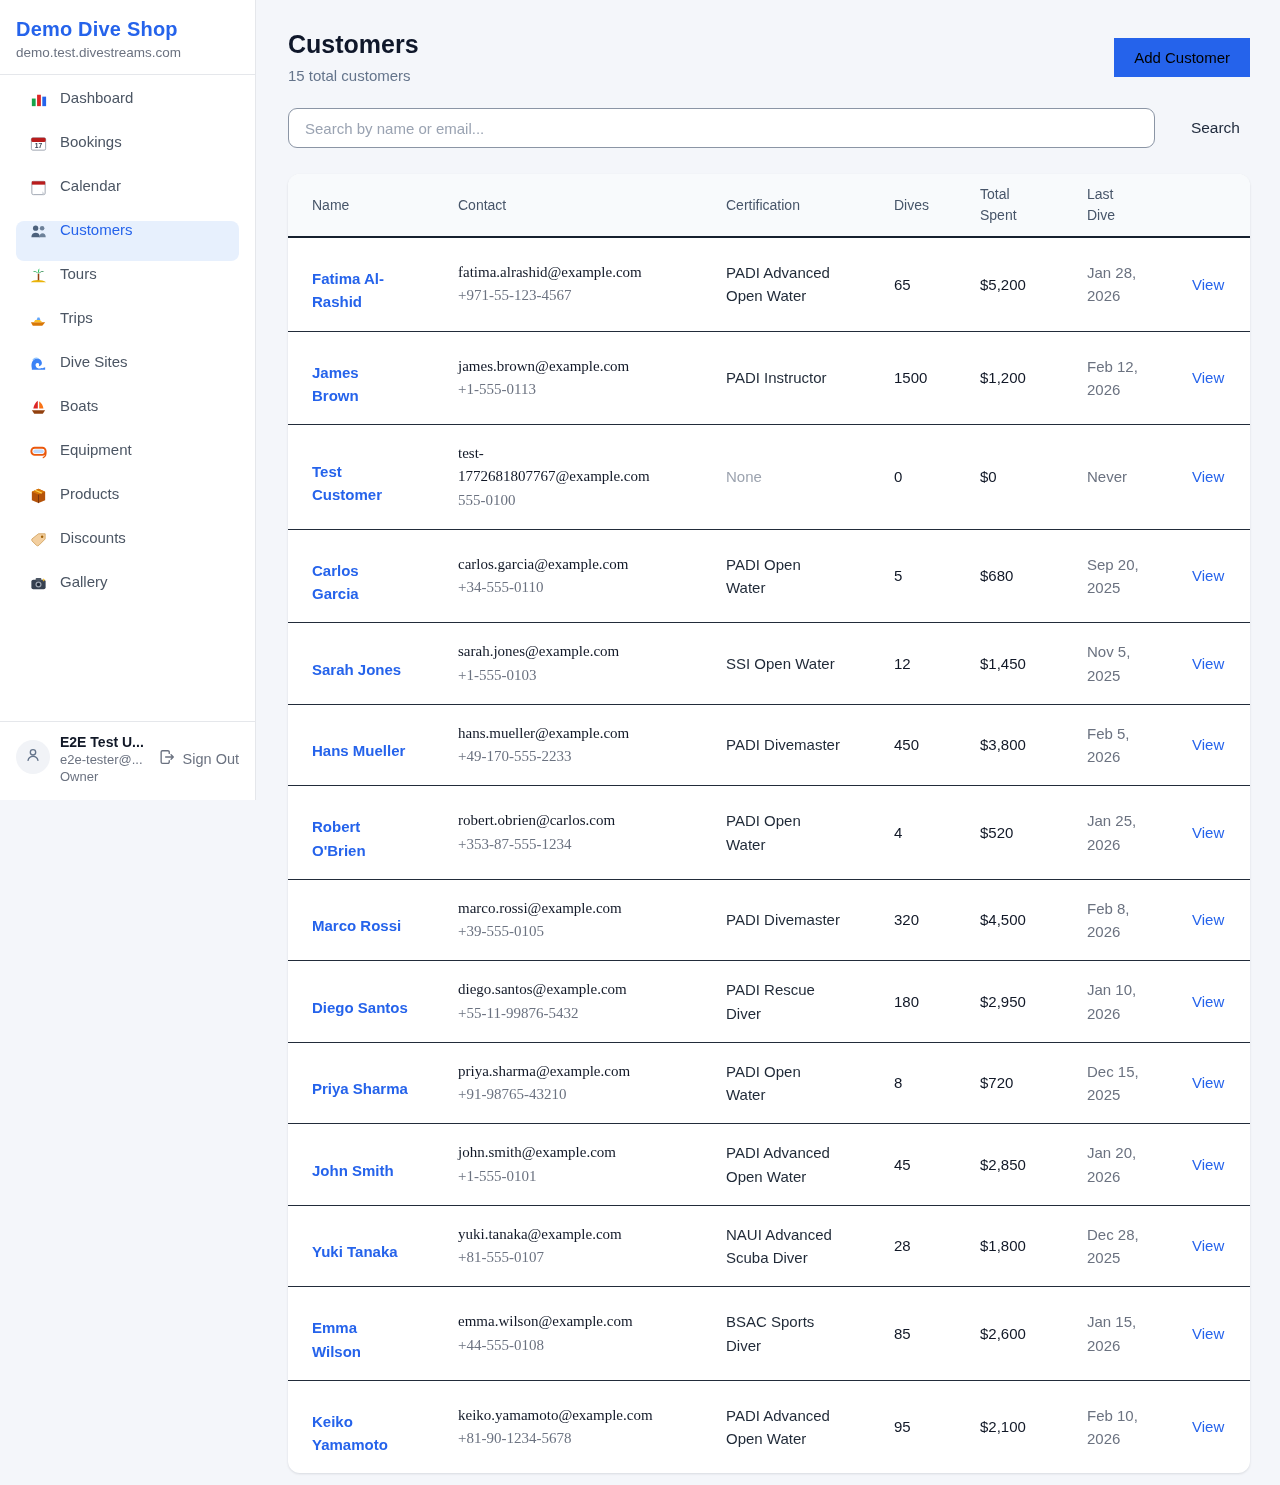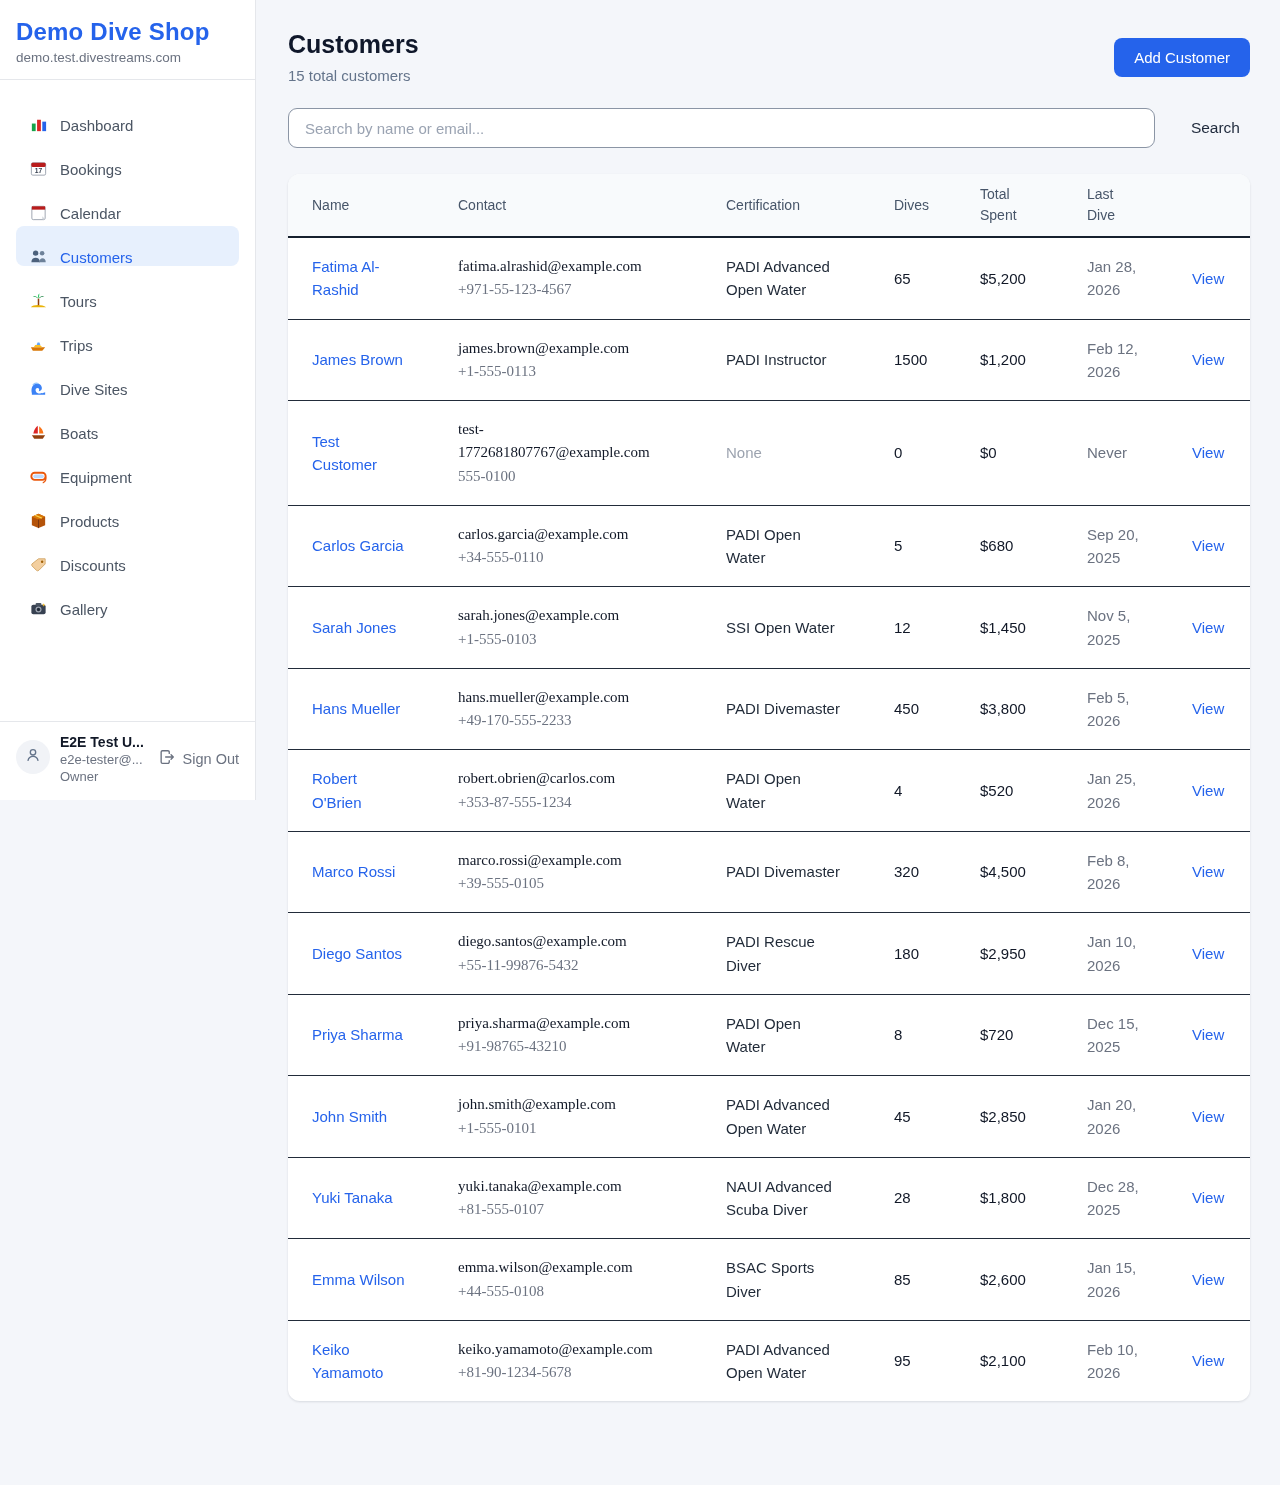--- a/index.html
+++ b/index.html
@@ -14,25 +14,25 @@
 
   
   .sidebar {
     position: absolute; top: 0; left: 0;
     width: 256px; height: 800px;
     background: #ffffff;
     border-right: 1px solid #e5e7eb;
     display: flex; flex-direction: column;
   }
   .sidebar-head { padding: 18px 16px 14px 16px; border-bottom: 1px solid #e5e7eb; }
-  .shop-title { color: #2563eb; font-size: 24px; font-weight: 700; letter-spacing: .2px; }
+  .shop-title { color: #2563eb; font-size: 20px; font-weight: 700; letter-spacing: .2px; }
   .shop-domain { color: #6b7280; font-size: 13.5px; margin-top: 4px; }
   .nav { padding: 14px 16px; flex: 1 1 auto; }
   .nav-item {
-    display: flex; align-items: flex-end; gap: 12px;
+    display: flex; align-items: flex-start; gap: 12px;
     height: 40px; margin-bottom: 4px; padding: 0 12px;
     border-radius: 8px; cursor: pointer;
     color: #4b5563; font-size: 15px;
   }
   .nav-item .ic { width: 20px; height: 20px; flex: 0 0 20px; display: flex; align-items: center; justify-content: center; }
   .nav-item.active { background: #e7f0fd; color: #2563eb; font-weight: 500; }
   .sidebar-foot {
     border-top: 1px solid #e5e7eb;
     padding: 12px 16px 16px 16px;
     display: flex; align-items: flex-start; gap: 10px;
@@ -50,23 +50,23 @@
     color: #6b7280; font-size: 14.5px; cursor: pointer;
     margin-top: 14px; flex: 0 0 auto;
   }
 
   
   .main { margin-left: 256px; padding: 30px 30px 0 32px; }
   .main-head { display: flex; justify-content: space-between; align-items: flex-start; }
   .page-title { font-size: 25px; font-weight: 700; color: #0f172a; }
   .page-subtitle { font-size: 15px; color: #64748b; margin-top: 8px; }
   .btn-primary {
-    background: #2563eb; color: #ffffff; border: none;
+    background: #2563eb; color: #000000; border: none;
     font-family: inherit; font-size: 15px; font-weight: 500;
-    padding: 11px 20px; border-radius: 8px; cursor: pointer;
+    padding: 11px 20px; border-radius: 0; cursor: pointer;
     margin-top: 8px;
   }
 
   .search-row { display: flex; align-items: center; margin-top: 24px; gap: 26px; }
   .search-input {
     flex: 1 1 auto; height: 40px;
     border: 1px solid #8b95a5; border-radius: 9px;
     padding: 0 16px; font-family: inherit; font-size: 15px; color: #0f172a;
     background: #ffffff; outline: none;
   }
@@ -94,21 +94,21 @@
     padding: 10px 24px 10px 24px; height: 61px;
     border-bottom: 2px solid #16202e; vertical-align: middle;
   }
   th .narrow { display: inline-block; max-width: 46px; }
   tbody td {
     padding: 17px 26px 17px 24px; vertical-align: middle;
     font-size: 15px; line-height: 1.55;
     border-top: 1px solid #222c3a;
   }
   tbody tr:first-child td { border-top: none; }
-  .name-link { color: #2563eb; font-weight: 400; text-decoration: none; cursor: pointer; display: inline-block; }
+  .name-link { color: #2563eb; font-weight: 700; text-decoration: none; cursor: pointer; display: inline-block; margin-top: 12px; }
   td.contact { padding-right: 30px; font-family: Liberation Serif, serif; }
   .email { color: #111827; overflow-wrap: break-word; }
   .phone { color: #6b7280; }
   .cert { color: #1f2937; }
   .cert.none { color: #9ca3af; }
   .dives, .total { color: #111827; }
   .lastdive { color: #6b7280; }
   .view-link { color: #2563eb; font-weight: 500; text-decoration: none; cursor: pointer; }
 </style>
 </head>

